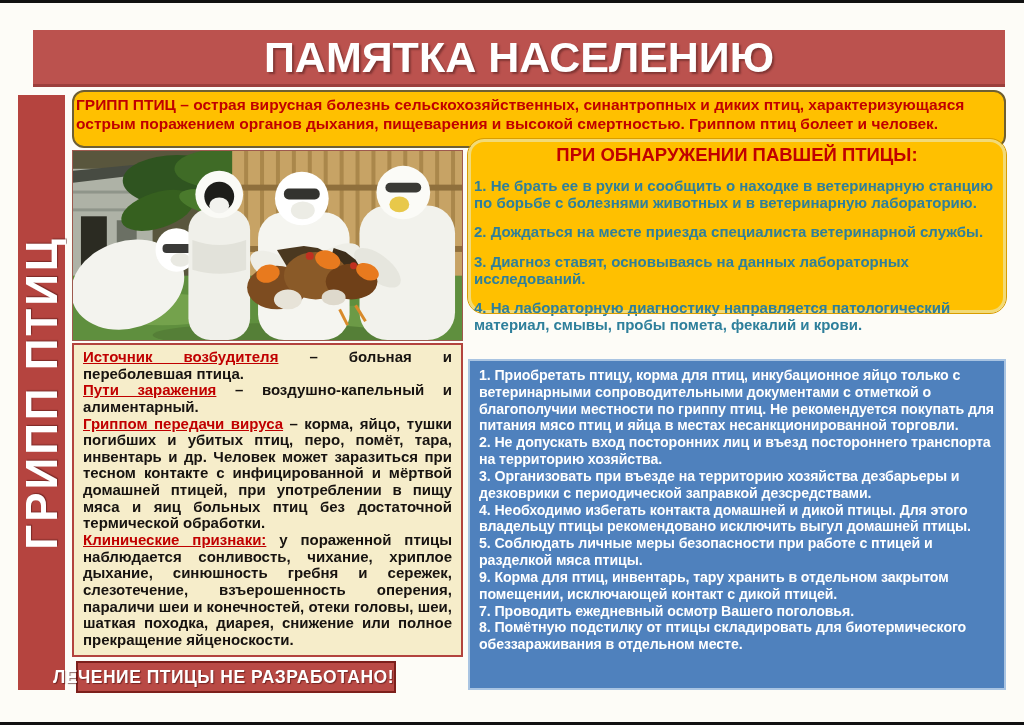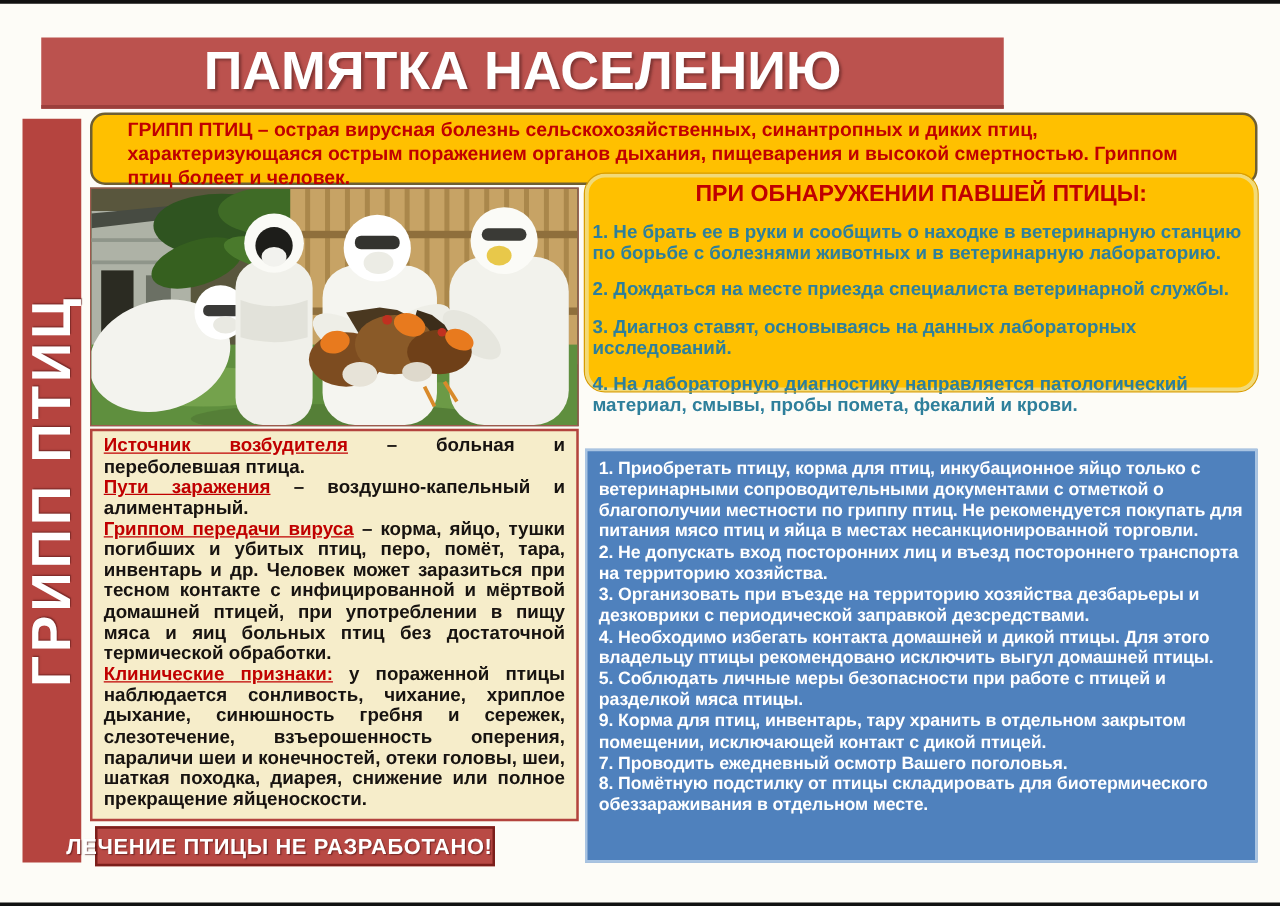--- a/index.html
+++ b/index.html
@@ -6,21 +6,21 @@
   html, body { background: #ffffff; }
   body { font-family: "Liberation Sans", sans-serif; width: 1024px; height: 725px; position: relative; overflow: hidden; }
 
   .poster { position: absolute; left: 0; top: 0; width: 1024px; height: 725px; background: #fdfcf7; }
   .edge-line { position: absolute; left: 0; width: 1024px; height: 3px; background: #111111; }
   .edge-top { top: 0; }
   .edge-bottom { bottom: 0; }
 
   
   .title-band {
-    position: absolute; left: 33px; top: 30px; width: 770px; height: 57px;
+    position: absolute; left: 33px; top: 30px; width: 972px; height: 57px;
     background: #bb524e; border-bottom: 3px solid #9b3f3c;
     display: flex; align-items: center; justify-content: center;
   }
   .title-band .title-text {
     color: #ffffff; font-size: 43px; font-weight: 700; letter-spacing: 0px;
     text-shadow: 2px 2px 2px rgba(60,20,20,.45); white-space: nowrap;
   }
 
   
   .sidebar-strip {
@@ -30,21 +30,21 @@
   .sidebar-strip .vertical-text {
     writing-mode: vertical-rl; transform: rotate(180deg);
     color: #ffffff; font-size: 44px; font-weight: 700; letter-spacing: 3px; white-space: nowrap;
     text-shadow: 1px 1px 1px rgba(70,15,15,.5);
   }
 
   
   .intro-band {
     position: absolute; left: 72px; top: 90px; width: 934px; height: 58px;
     background: #ffc000; border: 2px solid #6e5f33; border-radius: 12px;
-    padding: 4px 28px; z-index: 1;
+    padding: 4px 2px; z-index: 1;
   }
   .intro-band .intro-text {
     color: #c00000; font-weight: 700; font-size: 15.5px; line-height: 1.22;
   }
 
   
   .photo-frame {
     position: absolute; left: 72px; top: 150px; width: 391px; height: 191px;
     border: 1px solid #9e5a4e; overflow: hidden; background: #6b6648;
   }

